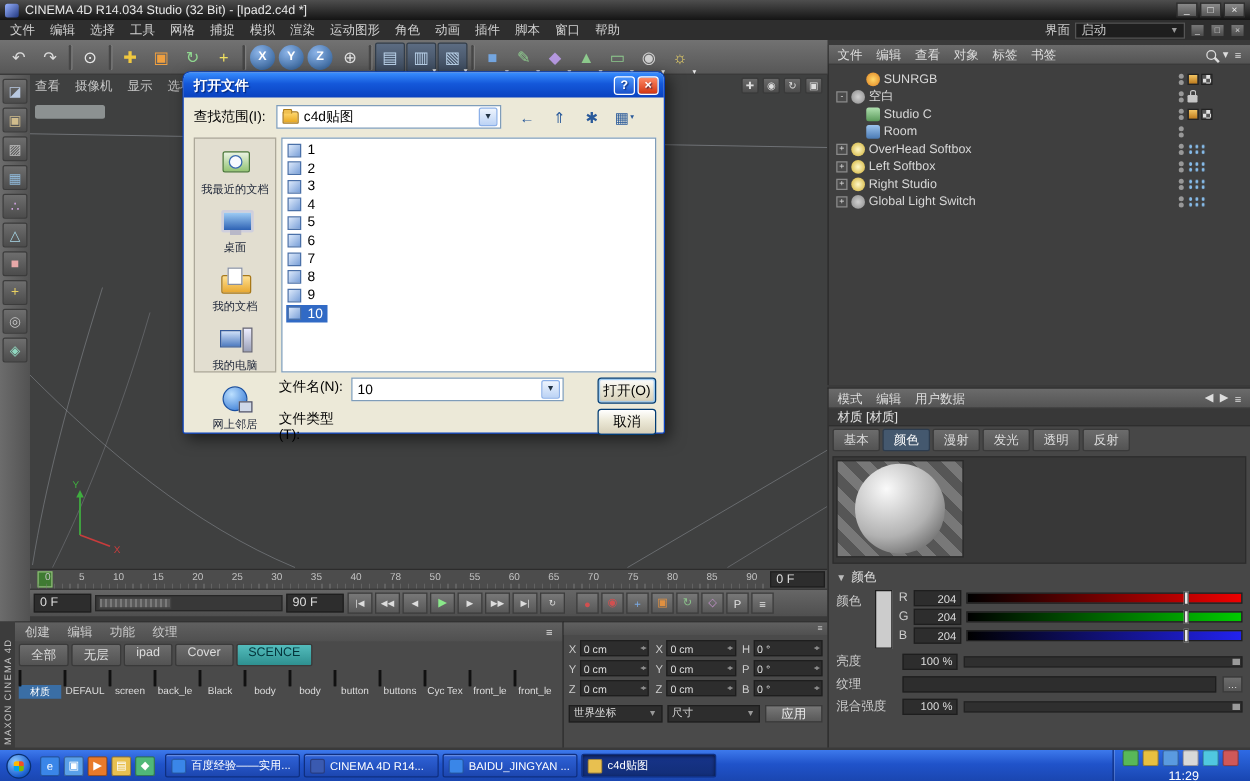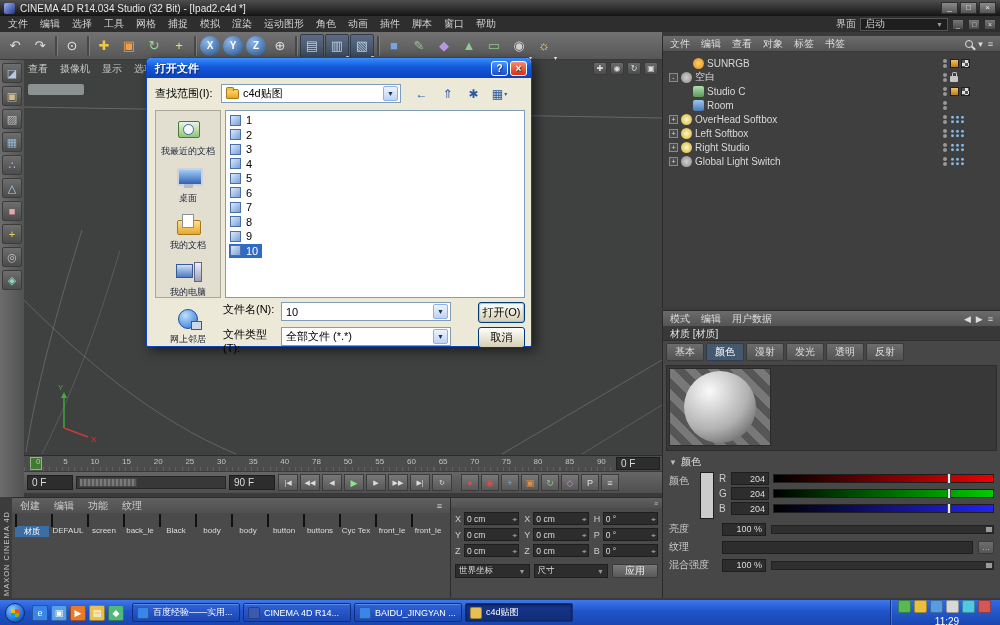--- a/index.html
+++ b/index.html
@@ -504,20 +504,28 @@
     <div class="mm-menus">
       <span style="display:flex;gap:14px;">
 
       <span>创建</span>
           <span>编辑</span>
           <span>功能</span>
           <span>纹理</span>
         </span>
       <span class="mm-menu-end">≡</span>
     </div>
+    <div class="mm-tabs">
+
+    <span class="mm-tab">全部</span>
+        <span class="mm-tab">无层</span>
+        <span class="mm-tab">ipad</span>
+        <span class="mm-tab">Cover</span>
+        <span class="mm-tab selected">SCENCE</span>
+      </div>
     <div class="mm-items">
 
     <div class="mm-item selected">
           <span class="mm-thumb"><span class="sph" style="--c1: #f2f2f2; --c2: #6a6a6a;"></span></span>
           <div class="mm-label">材质</div>
         </div>
         <div class="mm-item">
           <span class="mm-thumb"><span class="sph" style="--c1: #ececec; --c2: #5e5e5e;"></span></span>
           <div class="mm-label">DEFAUL</div>
         </div>
@@ -963,24 +971,20 @@
         <div class="b-row">
           <span class="b-label">文件名(N):</span>
           <span class="combo b-combo">
             <span>10</span>
             <span class="dd-btn">▼</span>
           </span>
           <span class="xp-btn default">打开(O)</span>
         </div>
         <div class="b-row">
           <span class="b-label">文件类型(T):</span>
-          <span class="combo b-combo">
-            <span>全部文件 (*.*)</span>
-            <span class="dd-btn">▼</span>
-          </span>
           <span class="xp-btn">取消</span>
         </div>
       </div>
     </div>
   </div>
 
   <div class="taskbar">
     <span class="start-orb">
         <span class="flag"></span>
       </span>

